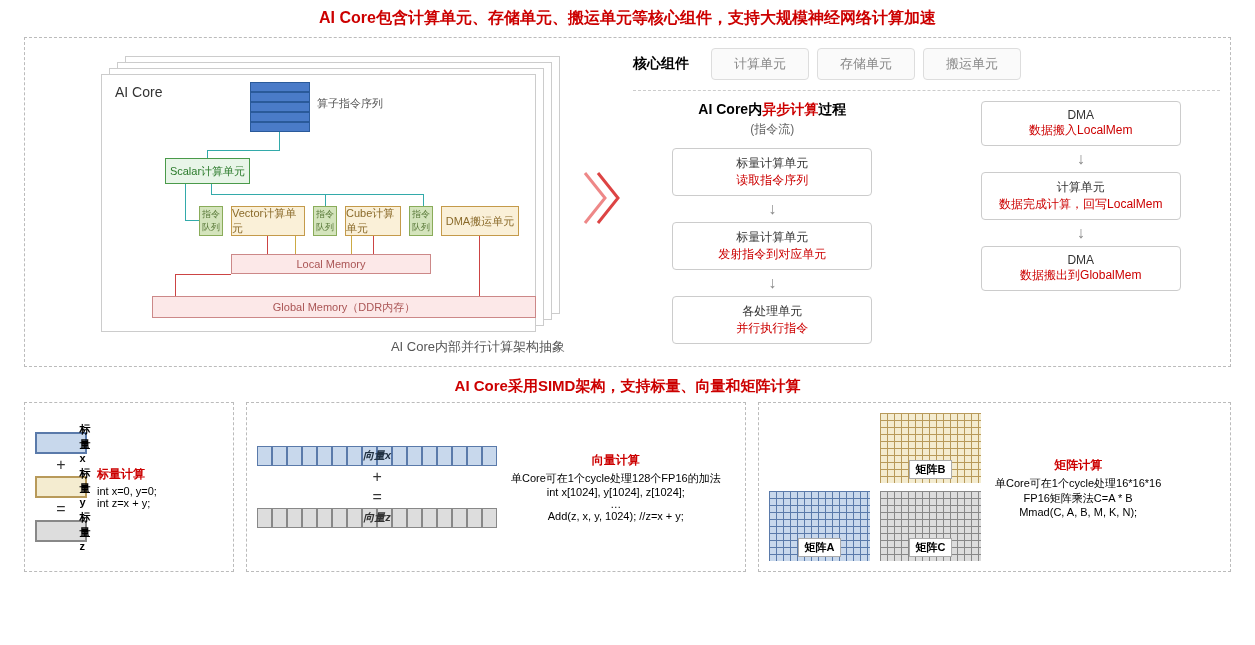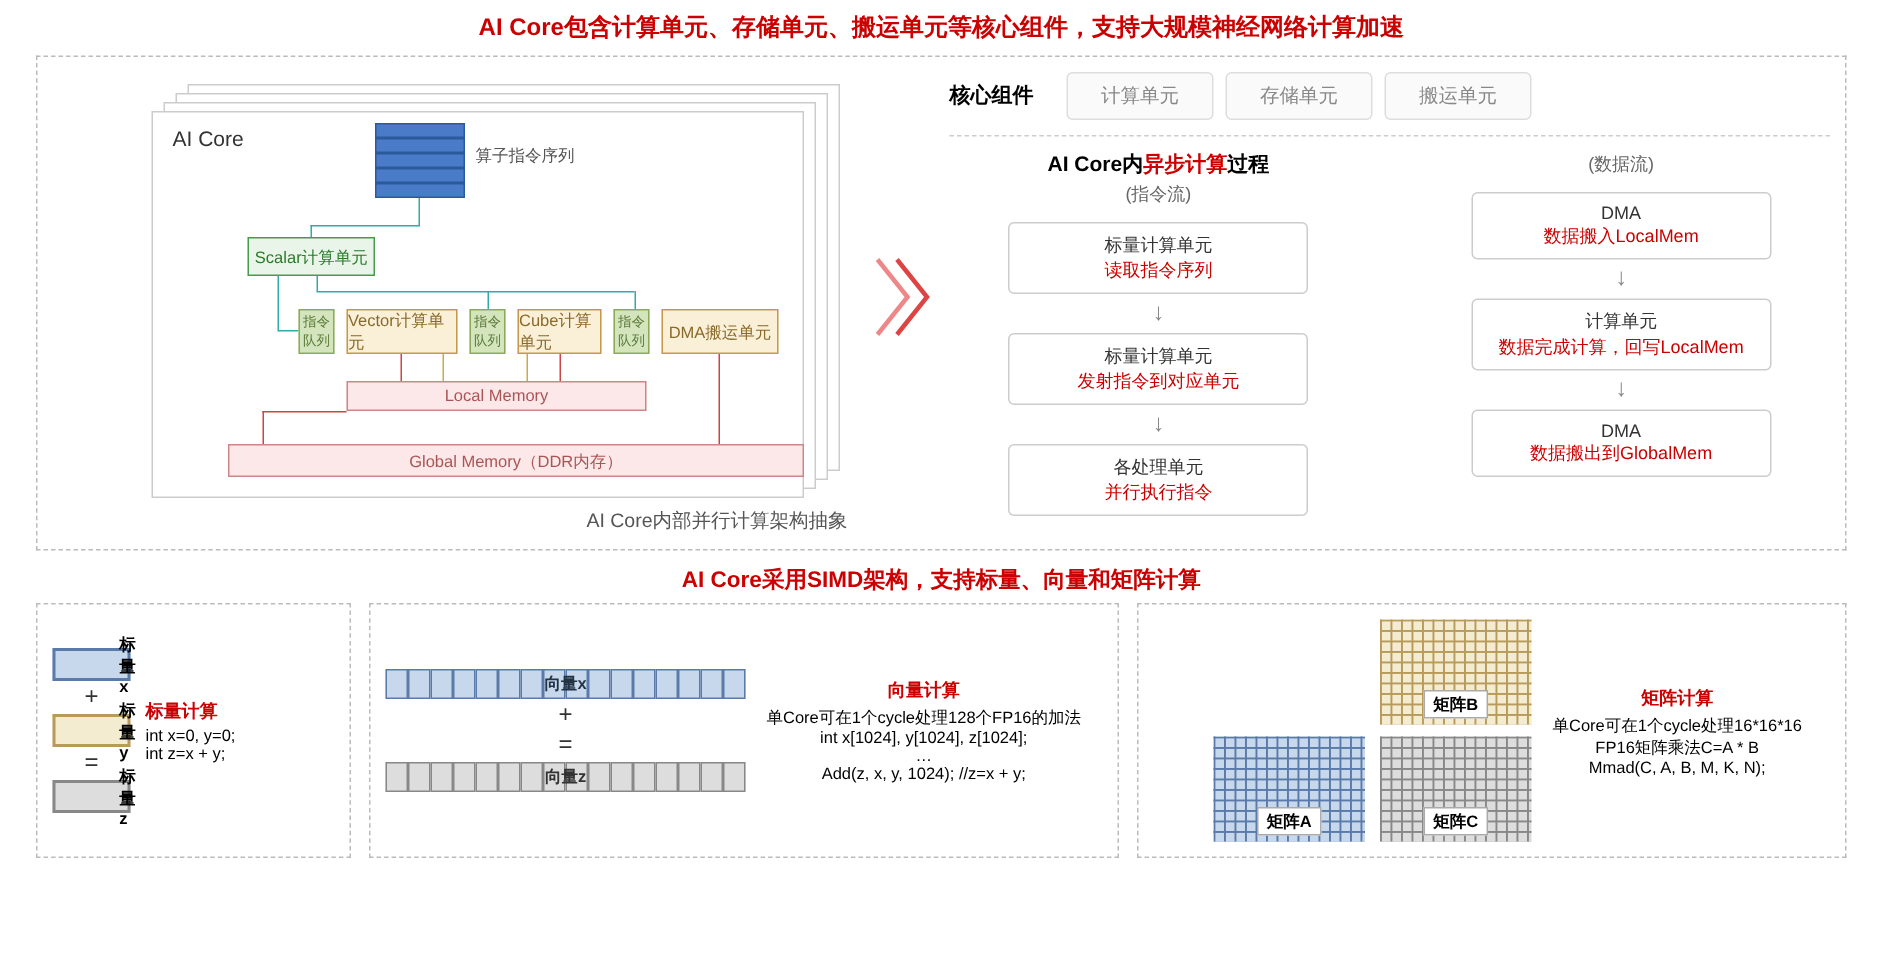--- a/index.html
+++ b/index.html
@@ -51,32 +51,32 @@
 .title-sub { color: #c00; font-weight: bold; text-align: center; font-size: 15px; padding: 10px 0 6px; }
 .bottom-row { display: flex; gap: 12px; margin: 0 24px; }
 .b-panel { border: 1px dashed #bbb; padding: 10px; display: flex; align-items: center; }
 .bp1 { width: 210px; } .bp2 { width: 500px; } .bp3 { flex: 1; }
 .scalar-diag { display: flex; flex-direction: column; align-items: center; gap: 2px; margin-right: 10px; }
 .scalar-cell { width: 44px; height: 22px; border: 2px solid; display: flex; align-items: center; justify-content: center; font-size: 11px; font-weight: bold; padding-left: 48px; }
 .sc-x { border-color: #5a7aaa; background: #c8d8ec; } .sc-y { border-color: #b89a5a; background: #f4ecd0; } .sc-z { border-color: #888; background: #ddd; }
 .op-sign { font-size: 16px; color: #333; }
 .calc-text { font-size: 11px; }
 .calc-text .t { color: #c00; font-weight: bold; font-size: 12px; display: block; margin-bottom: 2px; }
-.vector-diag { display: flex; flex-direction: column; align-items: center; gap: 2px; margin-right: 14px; }
+.vector-diag { display: flex; flex-direction: column; align-items: center; gap: 2px; margin-right: 14px; font-style: italic; }
 .vec-bar { display: flex; width: 240px; height: 20px; }
 .vec-bar div { flex: 1; border: 1px solid; }
 .vb-x div { border-color: #5a7aaa; background: #c8d8ec; }
 .vb-y div { border-color: #b89a5a; background: #f4ecd0; }
 .vb-z div { border-color: #888; background: #ddd; }
 .vec-wrap { position: relative; }
 .vec-wrap .lab { position: absolute; width: 100%; text-align: center; top: 2px; font-size: 11px; font-weight: bold; pointer-events: none; }
 .matrix-zone { display: flex; gap: 10px; margin-right: 14px; }
 .mat-col { display: flex; flex-direction: column; gap: 8px; }
 .mat-box { width: 101px; height: 70px; position: relative; background-size: 7px 7px; }
-.mat-a { background-image: linear-gradient(#5a7aaa 1px, transparent 1px), linear-gradient(90deg, #5a7aaa 1px, transparent 1px); background-color: #c8d8ec; margin-left: 40px; }
+.mat-a { background-image: linear-gradient(#5a7aaa 1px, transparent 1px), linear-gradient(90deg, #5a7aaa 1px, transparent 1px); background-color: #c8d8ec; }
 .mat-b { background-image: linear-gradient(#b89a5a 1px, transparent 1px), linear-gradient(90deg, #b89a5a 1px, transparent 1px); background-color: #f4ecd0; }
 .mat-c { background-image: linear-gradient(#888 1px, transparent 1px), linear-gradient(90deg, #888 1px, transparent 1px); background-color: #ddd; }
 .mat-box .ml { position: absolute; bottom: 4px; left: 50%; transform: translateX(-50%); background: #fff; border: 1px solid #aaa; padding: 1px 6px; font-size: 11px; font-weight: bold; }
 </style>
 </head>
 <body>
 
 <div class="title-main">AI Core包含计算单元、存储单元、搬运单元等核心组件，支持大规模神经网络计算加速</div>
 
 <div class="top-panel">
@@ -155,21 +155,20 @@
             <div class="l1">标量计算单元</div>
             <div class="l2">发射指令到对应单元</div>
           </div>
         <div class="flow-arrow">↓</div>
         <div class="flow-box">
             <div class="l1">各处理单元</div>
             <div class="l2">并行执行指令</div>
           </div>
       </div>
       <div class="flow-col">
-        <div class="flow-sub">(数据流)</div>
         <div class="flow-box">
             <div class="l1">DMA</div>
             <div class="l2">数据搬入LocalMem</div>
           </div>
         <div class="flow-arrow">↓</div>
         <div class="flow-box">
             <div class="l1">计算单元</div>
             <div class="l2">数据完成计算，回写LocalMem</div>
           </div>
         <div class="flow-arrow">↓</div>

